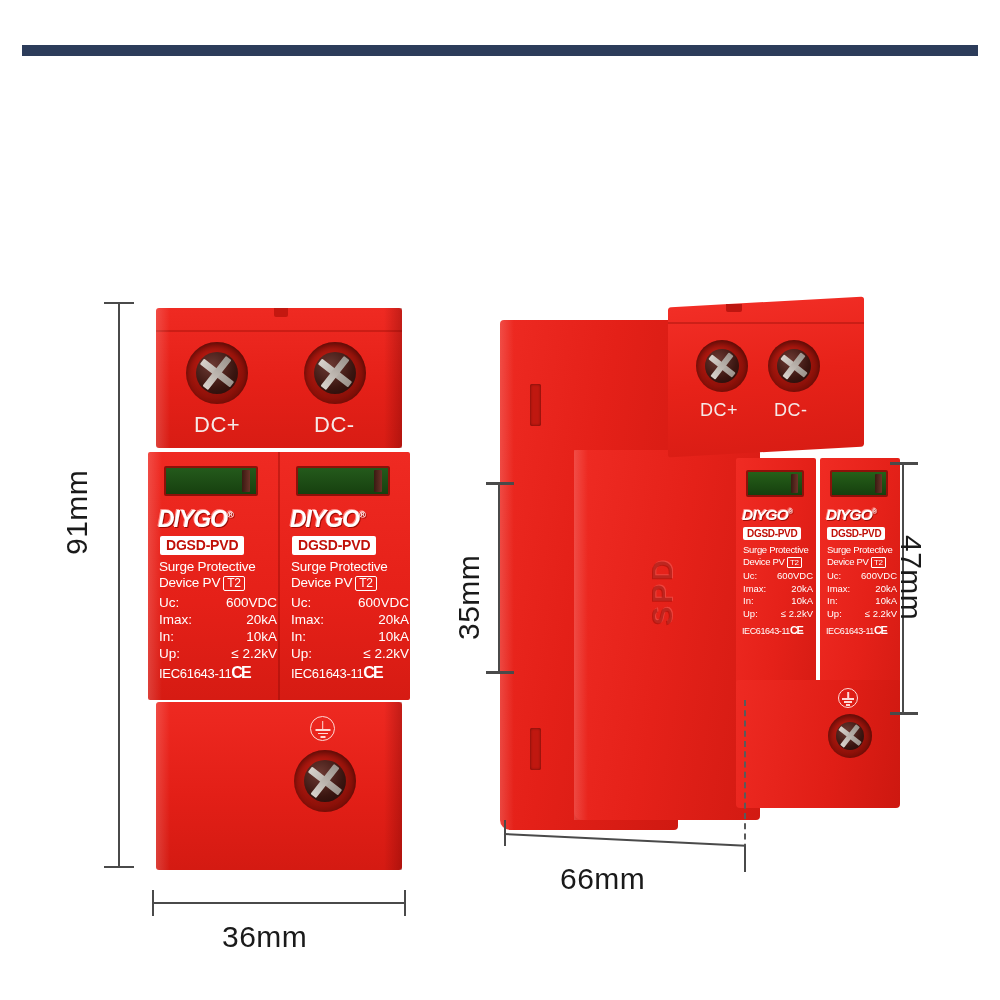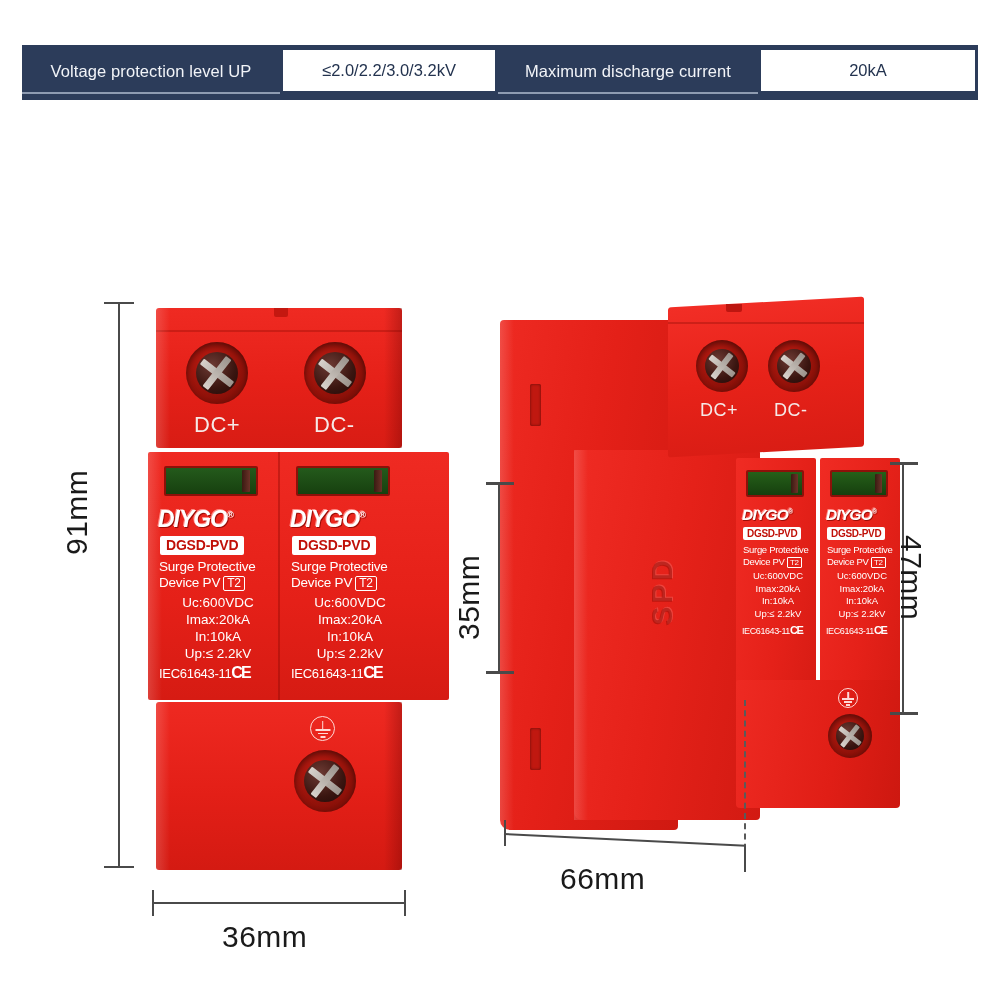--- a/index.html
+++ b/index.html
@@ -82,21 +82,21 @@
   .screw-x, .screw-x2 {
     position: absolute; left: 50%; top: 50%; width: 38px; height: 7px;
     background: linear-gradient(90deg,#d8d2cc,#9b938c);
     transform: translate(-50%,-50%) rotate(38deg); border-radius: 1px;
   }
   .screw-x2 { transform: translate(-50%,-50%) rotate(-52deg); }
   .dc-lab {
     position: absolute; color: #f5e9e7; font-size: 22px; letter-spacing: .5px;
   }
   .fp-body {          
-    position: absolute; left: 0px; top: 152px; width: 301px; height: 248px;
+    position: absolute; left: 0px; top: 152px; width: 262px; height: 248px;
     background: linear-gradient(180deg,#ef2a22 0%, #e52018 60%, #d61b13 100%);
     border-radius: 2px;
   }
   .fp-split {
     position: absolute; left: 130px; top: 0; width: 2px; height: 248px;
     background: rgba(140,10,5,.40);
   }
   .pole { position: absolute; top: 0; width: 130px; height: 248px; }
   .pole.p1 { left: 0; } .pole.p2 { left: 132px; }
   .ind-win {
@@ -126,21 +126,21 @@
     color: #fff; font-size: 13.5px; line-height: 16px; letter-spacing: -.2px;
   }
   .t2 {
     display: inline-block; border: 1.5px solid #fff; border-radius: 2px;
     padding: 0 3px; font-size: 12px; line-height: 13px; margin-left: 3px;
   }
   .params {
     position: absolute; left: 11px; top: 142px; width: 118px;
     color: #fff; font-size: 13.5px; line-height: 17px;
   }
-  .prow { display: flex; justify-content: center; }
+  .prow { display: flex; justify-content: space-between; }
   .iec {
     position: absolute; left: 11px; top: 212px;
     color: #fff; font-size: 13px; letter-spacing: -.3px;
   }
   .ce-mark { font-size: 16px; font-weight: bold; letter-spacing: -2px; }
   .fp-bottom {        
     position: absolute; left: 8px; top: 402px; width: 246px; height: 168px;
     background: linear-gradient(180deg,#ee2921 0%, #e31f17 55%, #d41a12 100%);
     border-radius: 3px;
   }
@@ -241,26 +241,20 @@
 <body>
 
 <div class="page">
 
   <table class="spec-table">
     <tbody>
         <tr>
           <td class="tbl-pad-top" colspan="4"></td>
         </tr>
 
-    <tr>
-      <td class="lbl" style="width:258px">Voltage protection level UP</td>
-      <td class="val" style="width:218px">≤2.0/2.2/3.0/3.2kV</td>
-      <td class="lbl" style="width:260px">Maximum discharge current</td>
-      <td class="val" style="width:220px">20kA</td>
-    </tr>
 
 
 
 
     <tr>
           <td class="tbl-pad-bot" colspan="4"></td>
         </tr>
   </tbody>
     </table>
 

